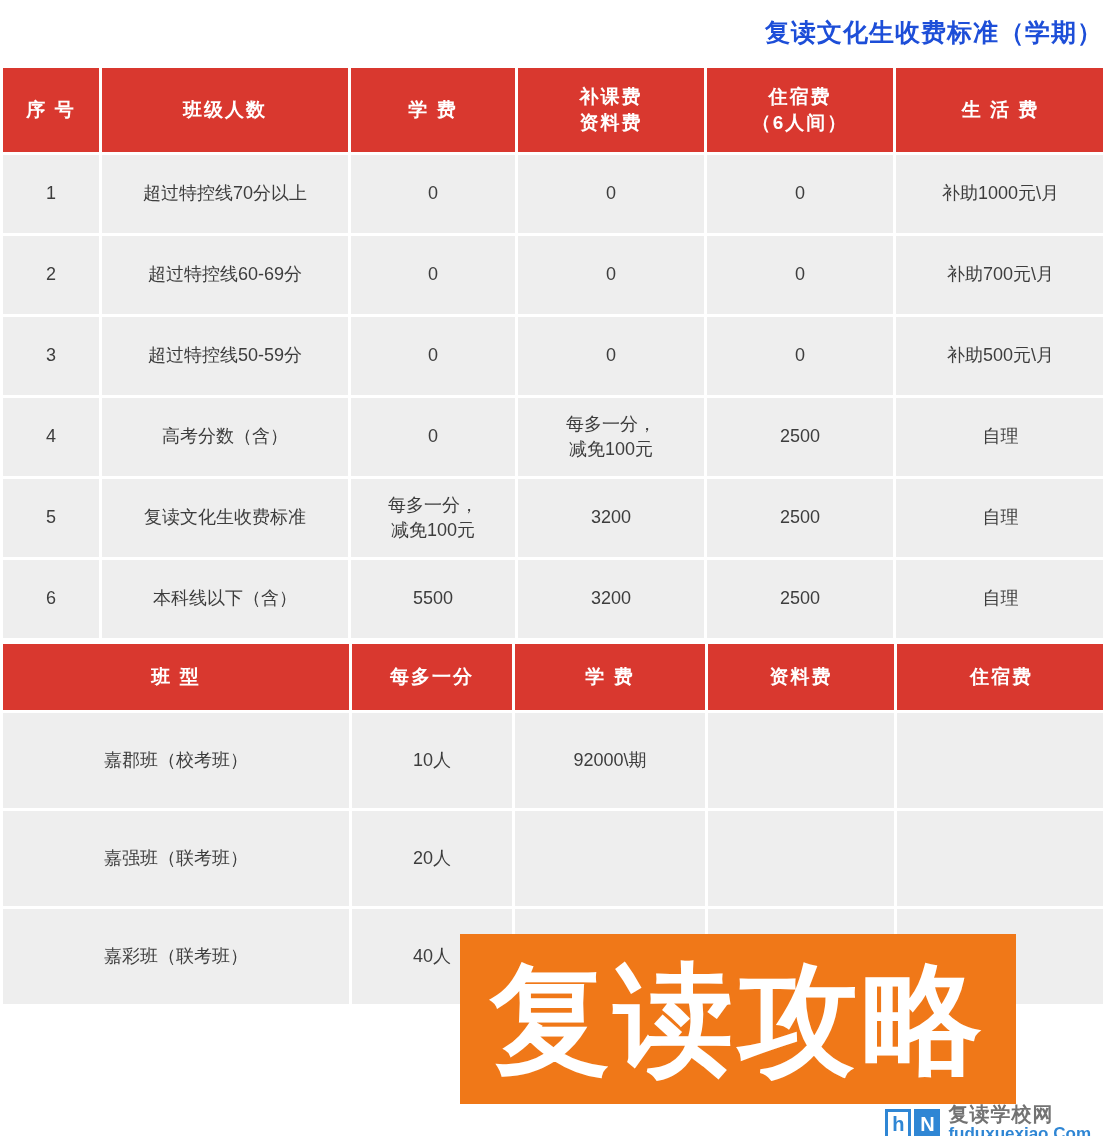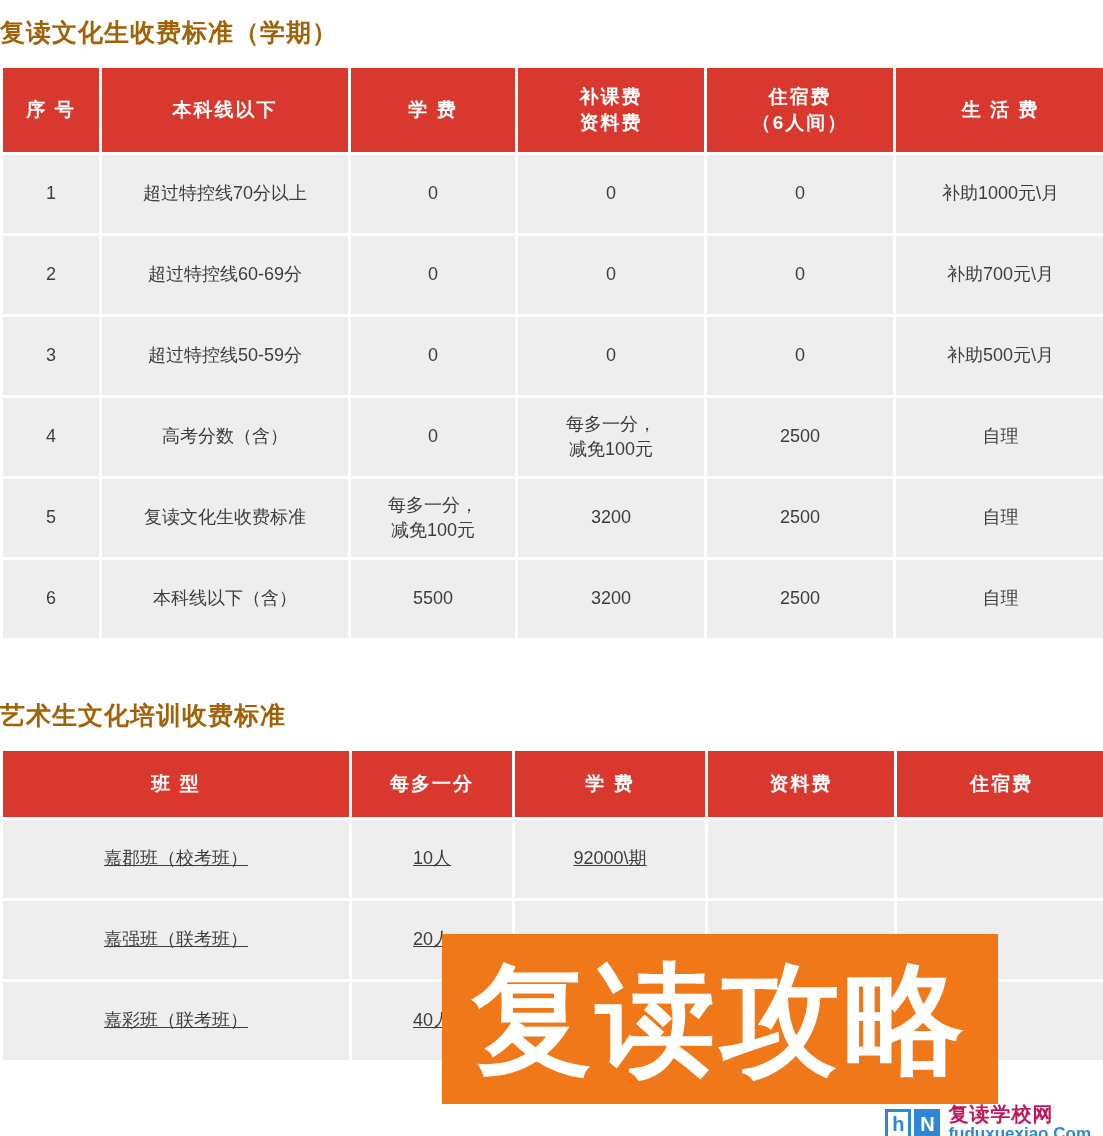--- a/index.html
+++ b/index.html
@@ -16,24 +16,24 @@
     overflow: hidden;
   }
   .page {
     position: relative;
     width: 1103px;
     height: 1136px;
   }
 
   
   .section-title {
-    text-align: left;
+    text-align: right;
     font-size: 25px;
     font-weight: bold;
-    color: #a16207;
+    color: #1d4ed8;
     letter-spacing: 1px;
   }
   #title-1 { margin-top: 16px; margin-bottom: 16px; }
   #title-2 { margin-top: 58px; margin-bottom: 16px; }
 
   
   table {
     border-collapse: separate;
     border-spacing: 3px;
     width: 1103px;
@@ -53,21 +53,21 @@
     background: #eeeeee;
     color: #3d3d3d;
     font-size: 18px;
     text-align: center;
     vertical-align: middle;
     padding: 0;
   }
   .t1 th { height: 84px; }
   .t1 td { height: 78px; }
   .t2 th { height: 66px; }
-  .t2 td { height: 78px; text-decoration: underline; }
+  .t2 td { height: 95px; }
 
   .th-line { line-height: 1.35; }
   .cell-line { line-height: 1.4; }
 
   
   .t1 col.c0 { width: 96px; }
   .t1 col.c1 { width: 246px; }
   .t1 col.c2 { width: 164px; }
   .t1 col.c3 { width: 186px; }
   .t1 col.c4 { width: 186px; }
@@ -76,21 +76,21 @@
   
   .t2 col.d0 { width: 346px; }
   .t2 col.d1 { width: 160px; }
   .t2 col.d2 { width: 190px; }
   .t2 col.d3 { width: 186px; }
   .t2 col.d4 { width: 209px; }
 
   
   .watermark {
     position: absolute;
-    left: 442px;
+    left: 460px;
     top: 918px;
     width: 556px;
     height: 170px;
     background: #f07818;
     display: flex;
     align-items: center;
     justify-content: center;
     overflow: hidden;
   }
   .watermark-text {
@@ -132,21 +132,21 @@
   .logo-n {
     background: #2f86d4;
     color: #ffffff;
   }
   .logo-words {
     display: flex;
     flex-direction: column;
     line-height: 1.1;
   }
   .logo-cn {
-    color: #be185d;
+    color: #737373;
     font-size: 20px;
     font-weight: bold;
     letter-spacing: 1px;
   }
   .logo-en {
     color: #2f86d4;
     font-size: 17px;
     font-weight: bold;
     letter-spacing: 0px;
   }
@@ -166,21 +166,21 @@
         <col class="c3">
         <col class="c4">
         <col class="c5">
     </colgroup>
     <thead>
       <tr>
         <th>
           <div class="th-line">序 号</div>
         </th>
         <th>
-          <div class="th-line">本科线以下</div>
+          <div class="th-line">班级人数</div>
         </th>
         <th>
           <div class="th-line">学 费</div>
         </th>
         <th>
           <div class="th-line">补课费</div>
           <div class="th-line">资料费</div>
         </th>
         <th>
           <div class="th-line">住宿费</div>
@@ -310,21 +310,20 @@
         <td>
             <div class="cell-line">2500</div>
           </td>
         <td>
             <div class="cell-line">自理</div>
           </td>
       </tr>
     </tbody>
   </table>
 
-  <div class="section-title" id="title-2">艺术生文化培训收费标准</div>
 
   <table class="t2">
     <colgroup>
       <col class="d0">
         <col class="d1">
         <col class="d2">
         <col class="d3">
         <col class="d4">
     </colgroup>
     <thead>

